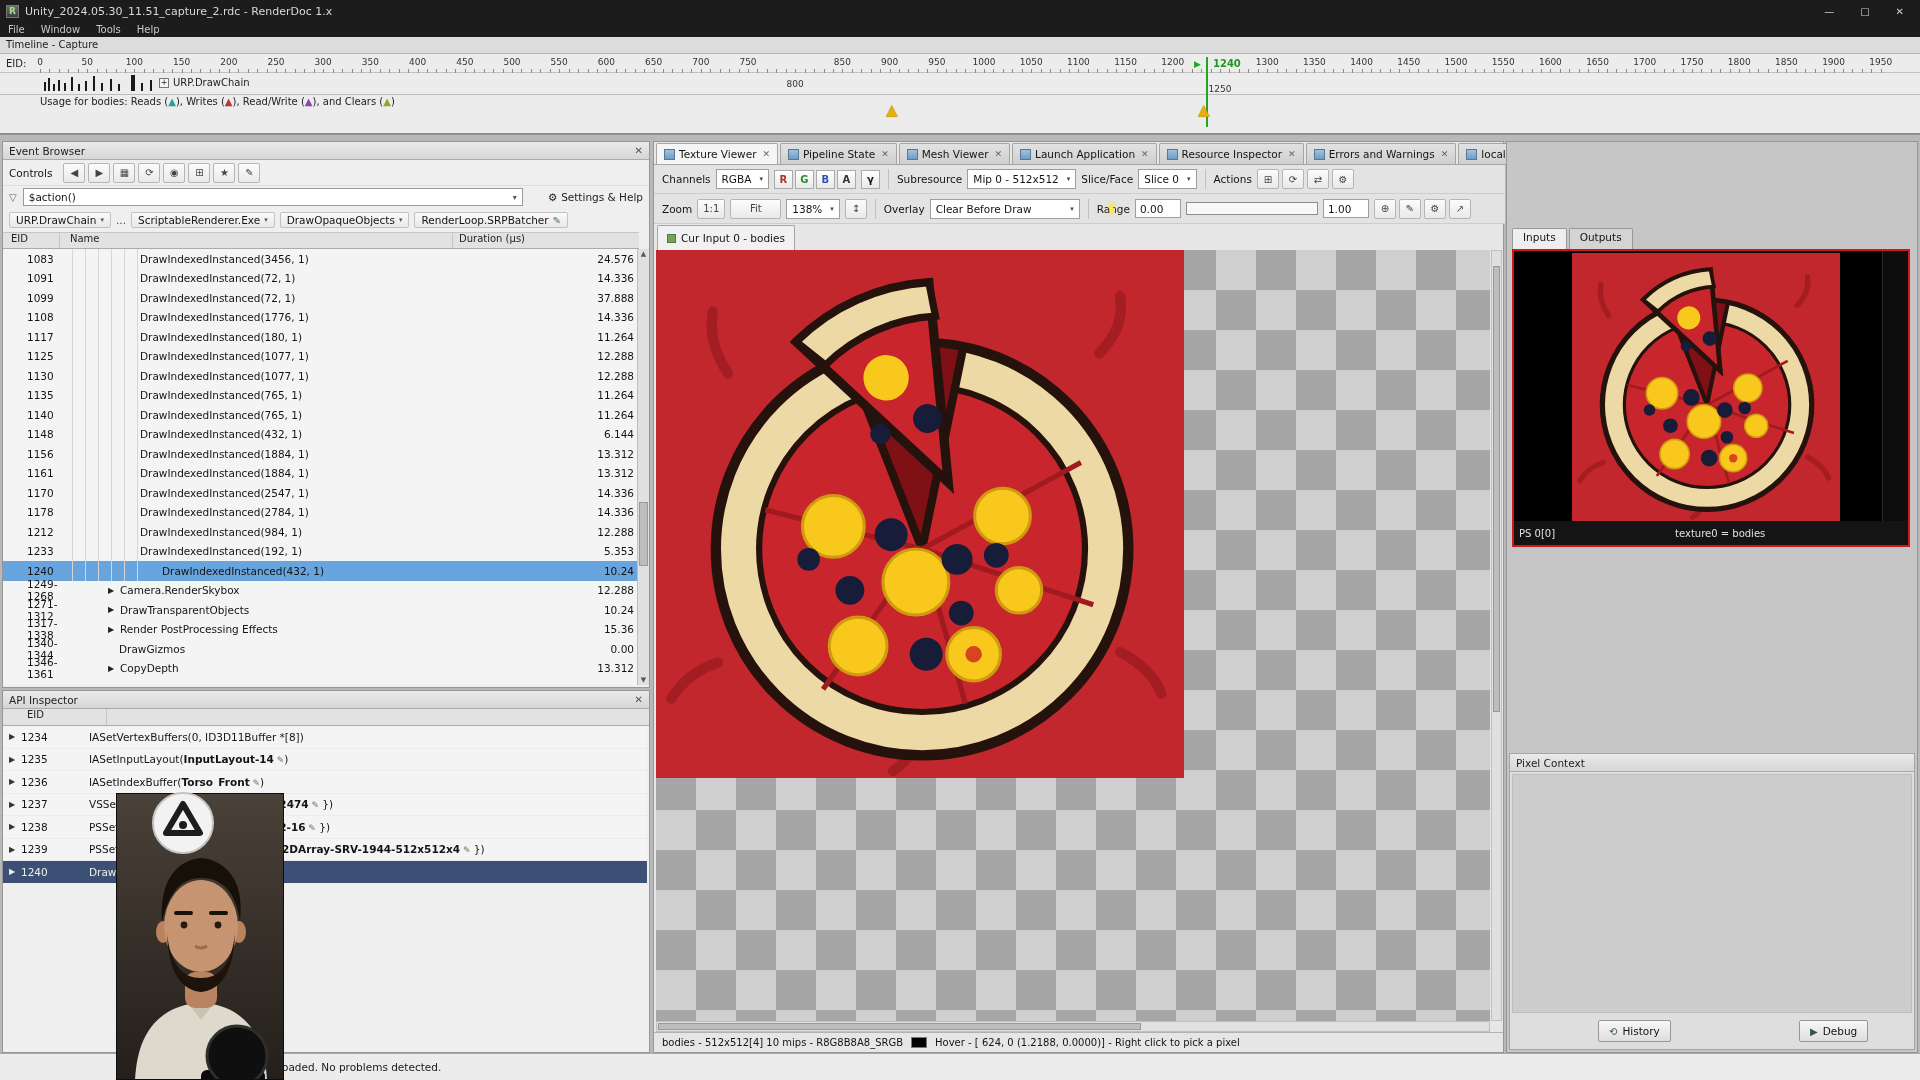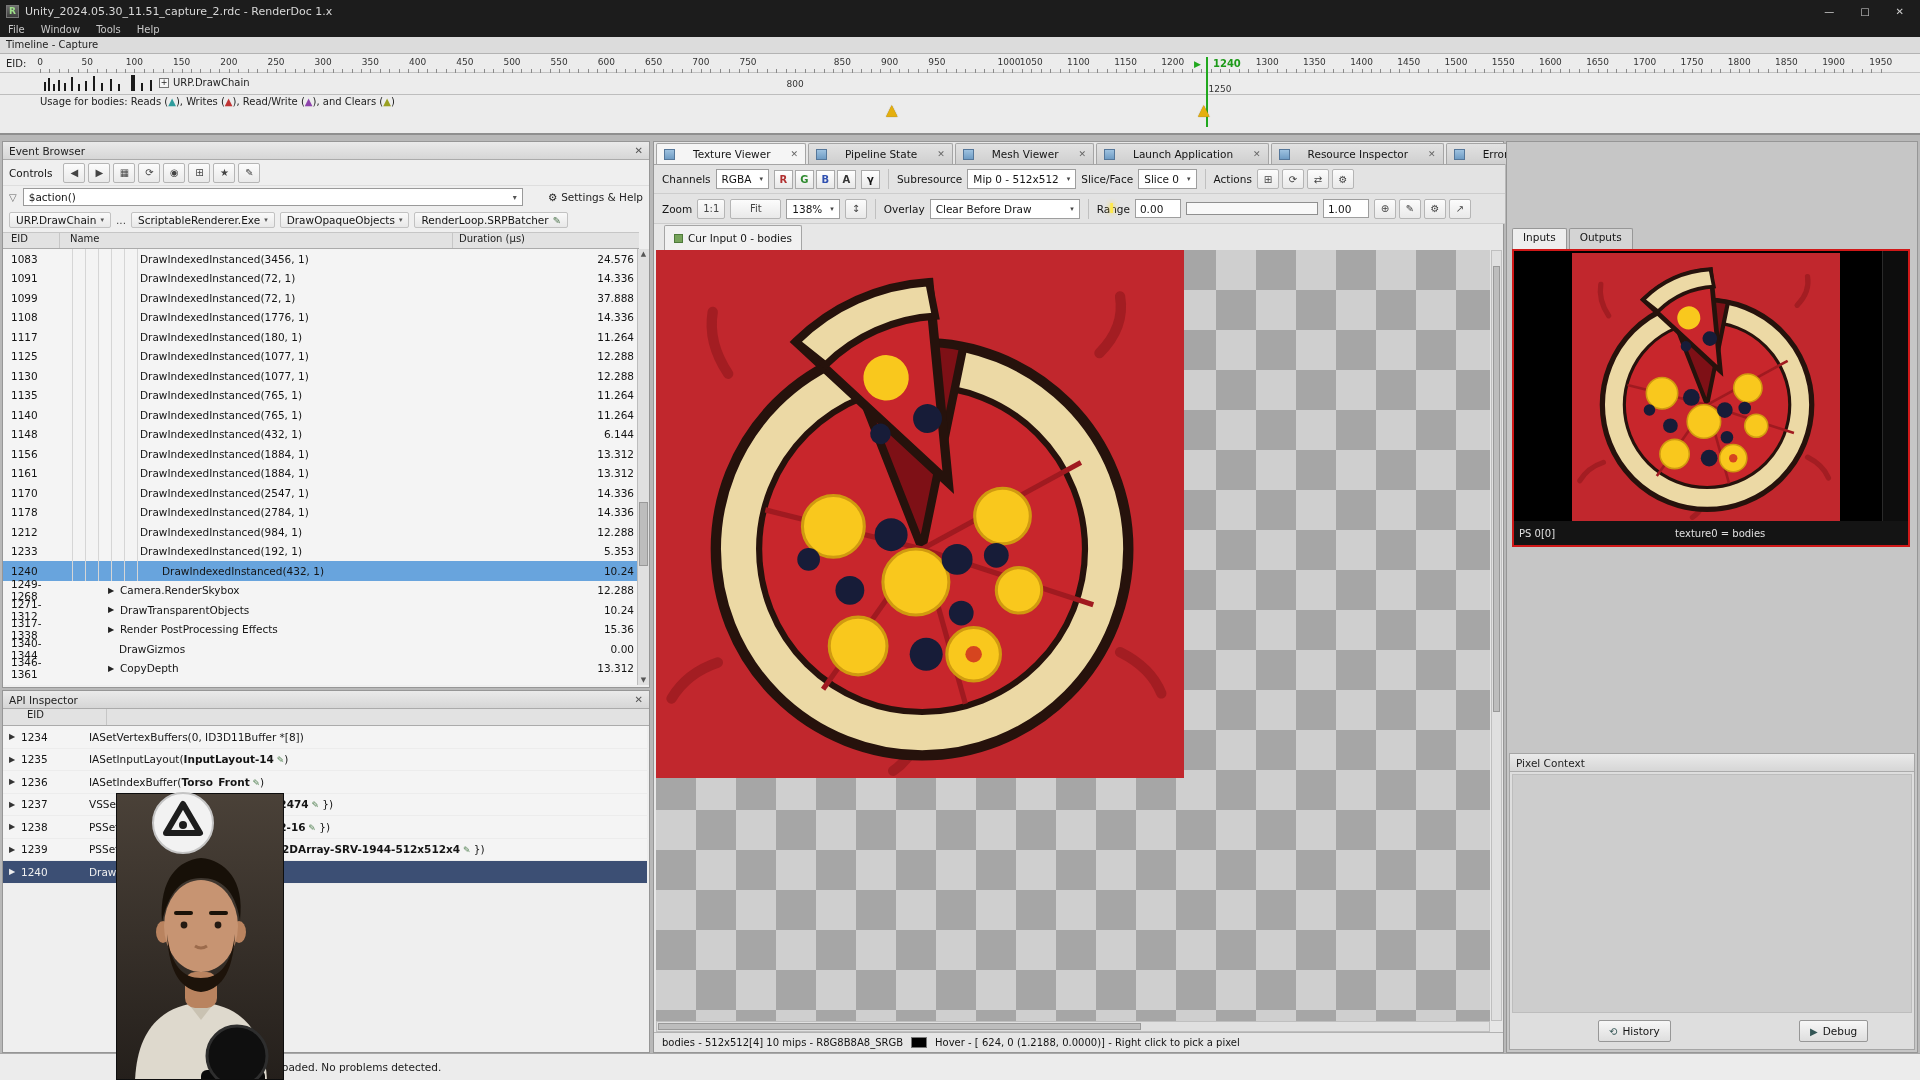--- a/index.html
+++ b/index.html
@@ -62,21 +62,21 @@
   .crumb-sep{color:#444}
   .crumb-pencil{color:#557a55;font-size:10px}
   .eb-thead{display:flex;height:17px;background:#e2e2e2;border-top:1px solid #c6c6c6;border-bottom:1px solid #ababab;
             font-size:10px;color:#222;width:636px}
   .th-eid{width:57px;padding-left:8px;border-right:1px solid #c6c6c6}
   .th-name{flex:1;padding-left:10px;border-right:1px solid #c6c6c6}
   .th-dur{width:186px;padding-left:6px}
   .eb-rows{position:absolute;left:0;top:107px;width:636px;bottom:2px;overflow:hidden;background:#f4f4f4}
   .eb-row{position:relative;display:flex;height:19.5px;align-items:center;font-size:10.5px}
   .eb-row.sel{background:#68a4dd}
-  .r-eid{width:57px;padding-left:8px;flex:none}
+  .r-eid{width:57px;padding-left:24px;flex:none}
   .r-name{flex:1;position:relative;white-space:nowrap;overflow:hidden;height:100%;display:flex;align-items:center}
   .k-leaf .r-name{padding-left:80px}
   .k-leaf-deep .r-name{padding-left:102px}
   .k-parent .r-name{padding-left:60px}
   .k-plain .r-name{padding-left:59px}
   .r-arrow{position:absolute;left:48px;top:5px;font-size:8px;color:#222;font-style:normal}
   .guides{position:absolute;left:0;top:0;bottom:0;width:78px;
           background:repeating-linear-gradient(to right,transparent 0 12px,#d6d6d6 12px 13px)}
   .r-dur{width:186px;text-align:right;padding-right:5px;flex:none}
   .eb-scroll{position:absolute;right:0;top:107px;width:12px;bottom:2px;background:#e0e0e0;border-left:1px solid #bdbdbd}
@@ -102,40 +102,40 @@
   .cs-label{position:absolute;left:302px;top:4px}
   .cs-dots{position:absolute;left:470px;top:1px;letter-spacing:3px;color:#555;font-size:12px}
 
   
   .statusbar{position:absolute;left:0;top:1053px;width:1920px;height:27px;background:#ececec;border-top:1px solid #a8a8a8;
              font-size:10.5px;display:flex;align-items:center;padding-left:234px;color:#1a1a1a}
 
   
   .tv{left:653px;top:141px;width:851px;height:912px;background:#e7e7e7}
   .tv-tabs{position:absolute;left:2px;top:1px;height:21px;display:flex;gap:2px}
-  .tab{display:flex;align-items:center;gap:18px;padding:0 7px;background:linear-gradient(#e2e2e2,#cfcfcf);
+  .tab{display:flex;align-items:center;gap:4px;padding:0 7px;background:linear-gradient(#e2e2e2,#cfcfcf);
        border:1px solid #a5a5a5;border-bottom:none;font-size:10.5px;height:21px;border-radius:2px 2px 0 0;white-space:nowrap}
   .tab.active{background:#f5f5f5}
   .tabicon{width:11px;height:11px;background:linear-gradient(#9ec2e0,#6f9cc4);border:1px solid #55779a;flex:none}
   .tabx{color:#666;font-size:9px;margin-left:2px}
   .tv-tb1,.tv-tb2{position:absolute;left:0;width:851px;height:30px;background:#e3e3e3;display:flex;align-items:center;
        gap:5px;padding:0 8px;font-size:10.5px}
   .tv-tb1{top:22px;border-top:1px solid #a5a5a5;border-bottom:1px solid #cdcdcd}
   .tv-tb2{top:52px;border-bottom:1px solid #cdcdcd}
   .sel-box{height:20px;border:1px solid #9e9e9e;background:#fff;display:flex;align-items:center;padding:0 5px;gap:8px;white-space:nowrap}
   .sel-box .caret{font-size:7px;color:#444}
   .chbtn{width:19px;height:19px;border:1px solid #aaa;background:linear-gradient(#fff,#e8e8e8);display:flex;
          align-items:center;justify-content:center;font-weight:bold;font-size:10px;flex:none}
   .vsep{width:1px;height:20px;background:#c0c0c0;margin:0 3px;flex:none}
   .tlabel{white-space:nowrap}
   .range-input{width:46px;height:19px;background:#fff;border:1px solid #9e9e9e;display:flex;align-items:center;padding:0 4px}
   .range-track{width:132px;height:13px;background:#f8f8f8;border:1px solid #8f8f8f}
   .ibeam{position:absolute;left:455px;top:58px;color:#ffe94a;font-weight:bold;font-size:14px;
          text-shadow:0 0 5px rgba(255,220,40,.95);z-index:5}
-  .tv-subtab{position:absolute;left:10px;top:83px;height:25px;display:flex}
+  .tv-subtab{position:absolute;left:3px;top:83px;height:25px;display:flex}
   .subtab{display:flex;align-items:center;gap:5px;padding:0 9px;background:#f1f1f1;border:1px solid #a5a5a5;
           border-bottom:none;font-size:10.5px;border-radius:2px 2px 0 0}
   .subtab-icon{width:9px;height:9px;background:#76a35a;border:1px solid #4e7a3a}
   .tv-viewport{position:absolute;left:2px;top:108px;right:13px;bottom:31px;background-color:#cfcfcf;
     background-image:linear-gradient(45deg,#a6a6a6 25%,transparent 25%,transparent 75%,#a6a6a6 75%),
                      linear-gradient(45deg,#a6a6a6 25%,transparent 25%,transparent 75%,#a6a6a6 75%);
     background-size:80px 80px;background-position:0 0,40px 40px;overflow:hidden}
   .texture{position:absolute;left:0;top:0;width:528px;height:528px;display:block}
   .tv-vscroll{position:absolute;right:1px;top:108px;width:11px;bottom:31px;background:#e0e0e0;border:1px solid #bfbfbf}
   .tv-vthumb{position:absolute;left:1px;right:1px;top:2%;height:58%;background:#bdbdbd;border:1px solid #999}
@@ -212,21 +212,21 @@
         <span class="tick" style="left: 512px;">500</span>
         <span class="tick" style="left: 559.2px;">550</span>
         <span class="tick" style="left: 606.4px;">600</span>
         <span class="tick" style="left: 653.6px;">650</span>
         <span class="tick" style="left: 700.8px;">700</span>
         <span class="tick" style="left: 748px;">750</span>
         <span class="tick" style="left: 795.2px; margin-top: 22px;">800</span>
         <span class="tick" style="left: 842.4px;">850</span>
         <span class="tick" style="left: 889.6px;">900</span>
         <span class="tick" style="left: 936.8px;">950</span>
-        <span class="tick" style="left: 984px; margin-left: 25px;">1000</span>
+        <span class="tick" style="left: 984px;">1000</span>
         <span class="tick" style="left: 1031.2px;">1050</span>
         <span class="tick" style="left: 1078.4px;">1100</span>
         <span class="tick" style="left: 1125.6px;">1150</span>
         <span class="tick" style="left: 1172.8px;">1200</span>
         <span class="tick" style="left: 1220px; margin-top: 27px;">1250</span>
         <span class="tick" style="left: 1267.2px;">1300</span>
         <span class="tick" style="left: 1314.4px;">1350</span>
         <span class="tick" style="left: 1361.6px;">1400</span>
         <span class="tick" style="left: 1408.8px;">1450</span>
         <span class="tick" style="left: 1456px;">1500</span>

